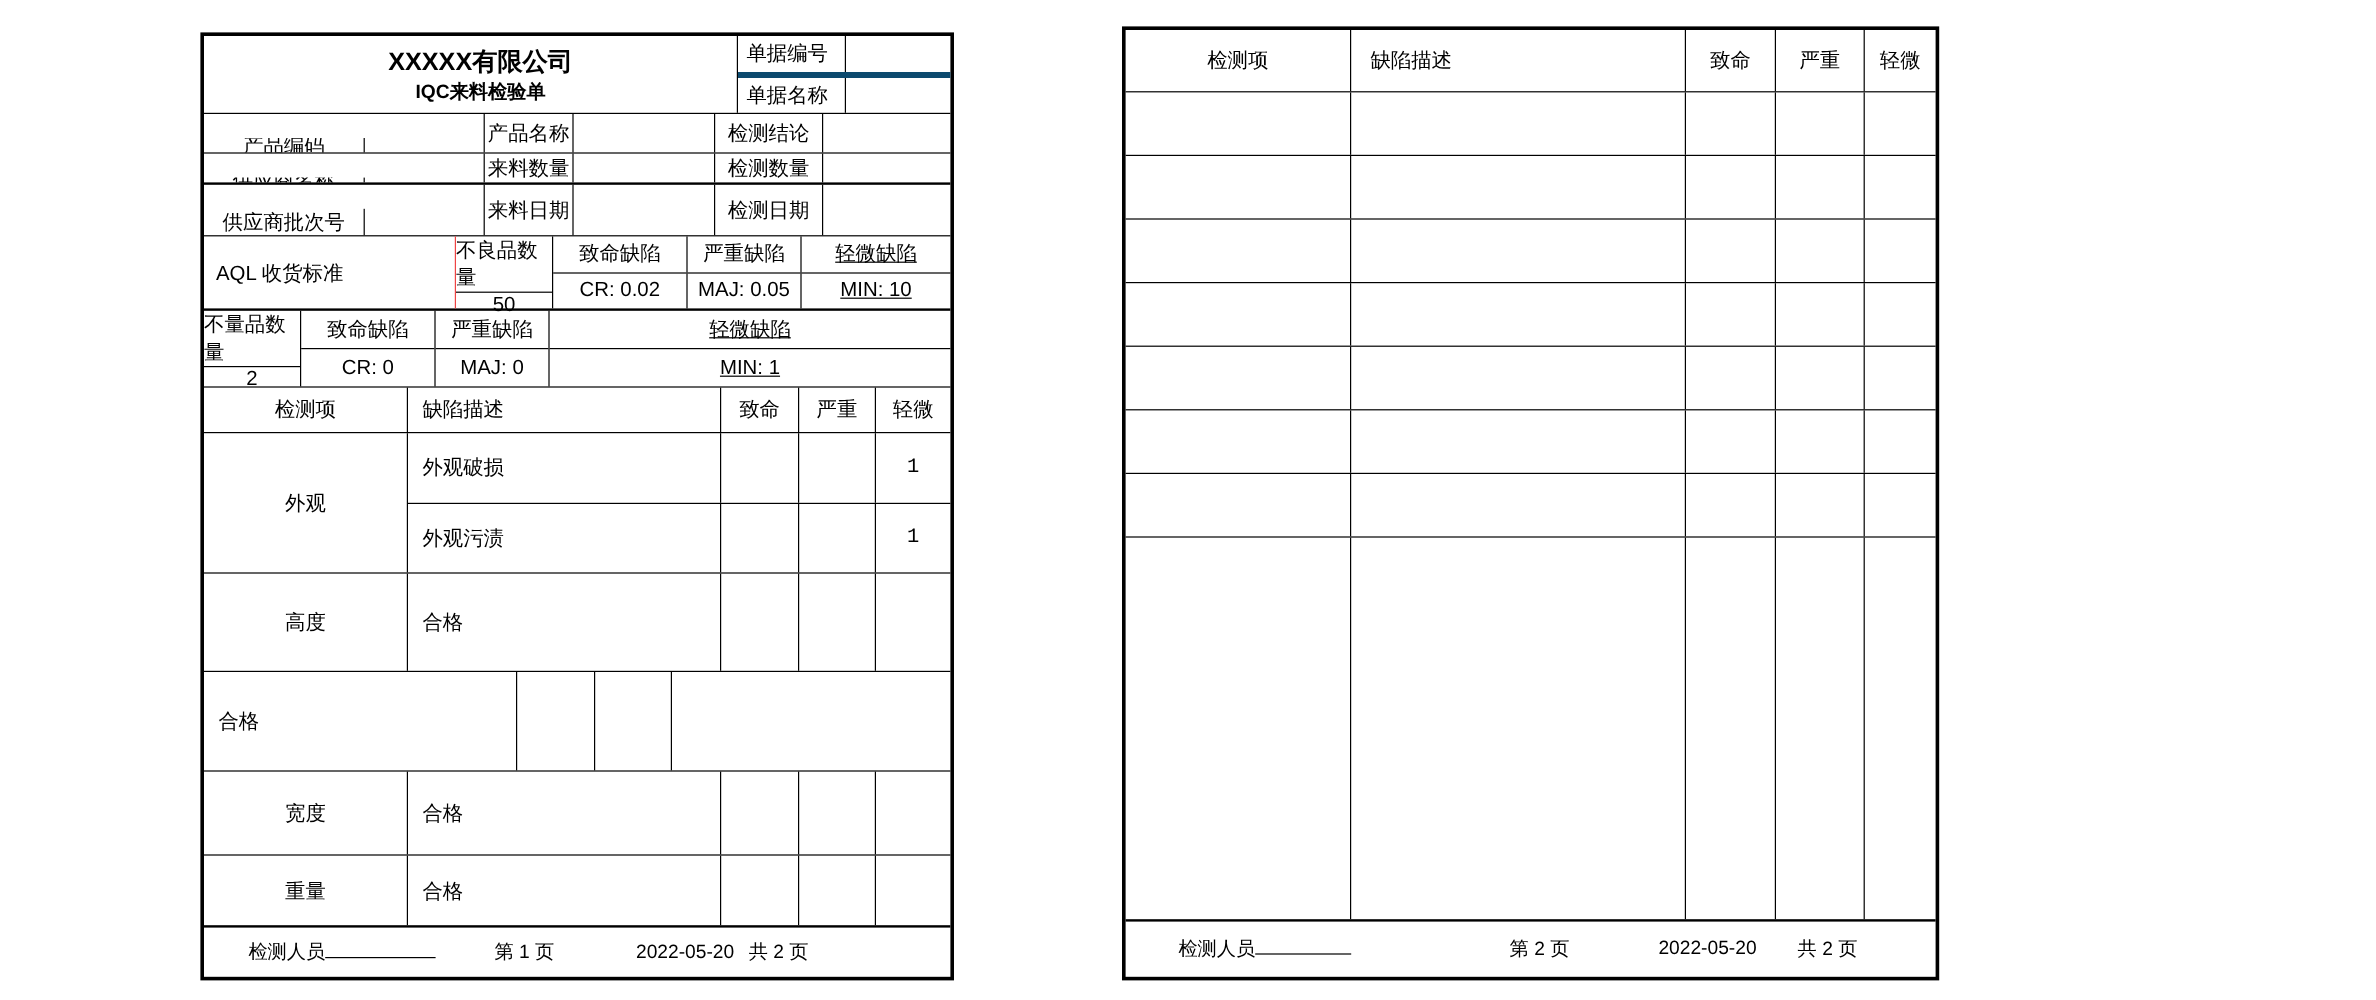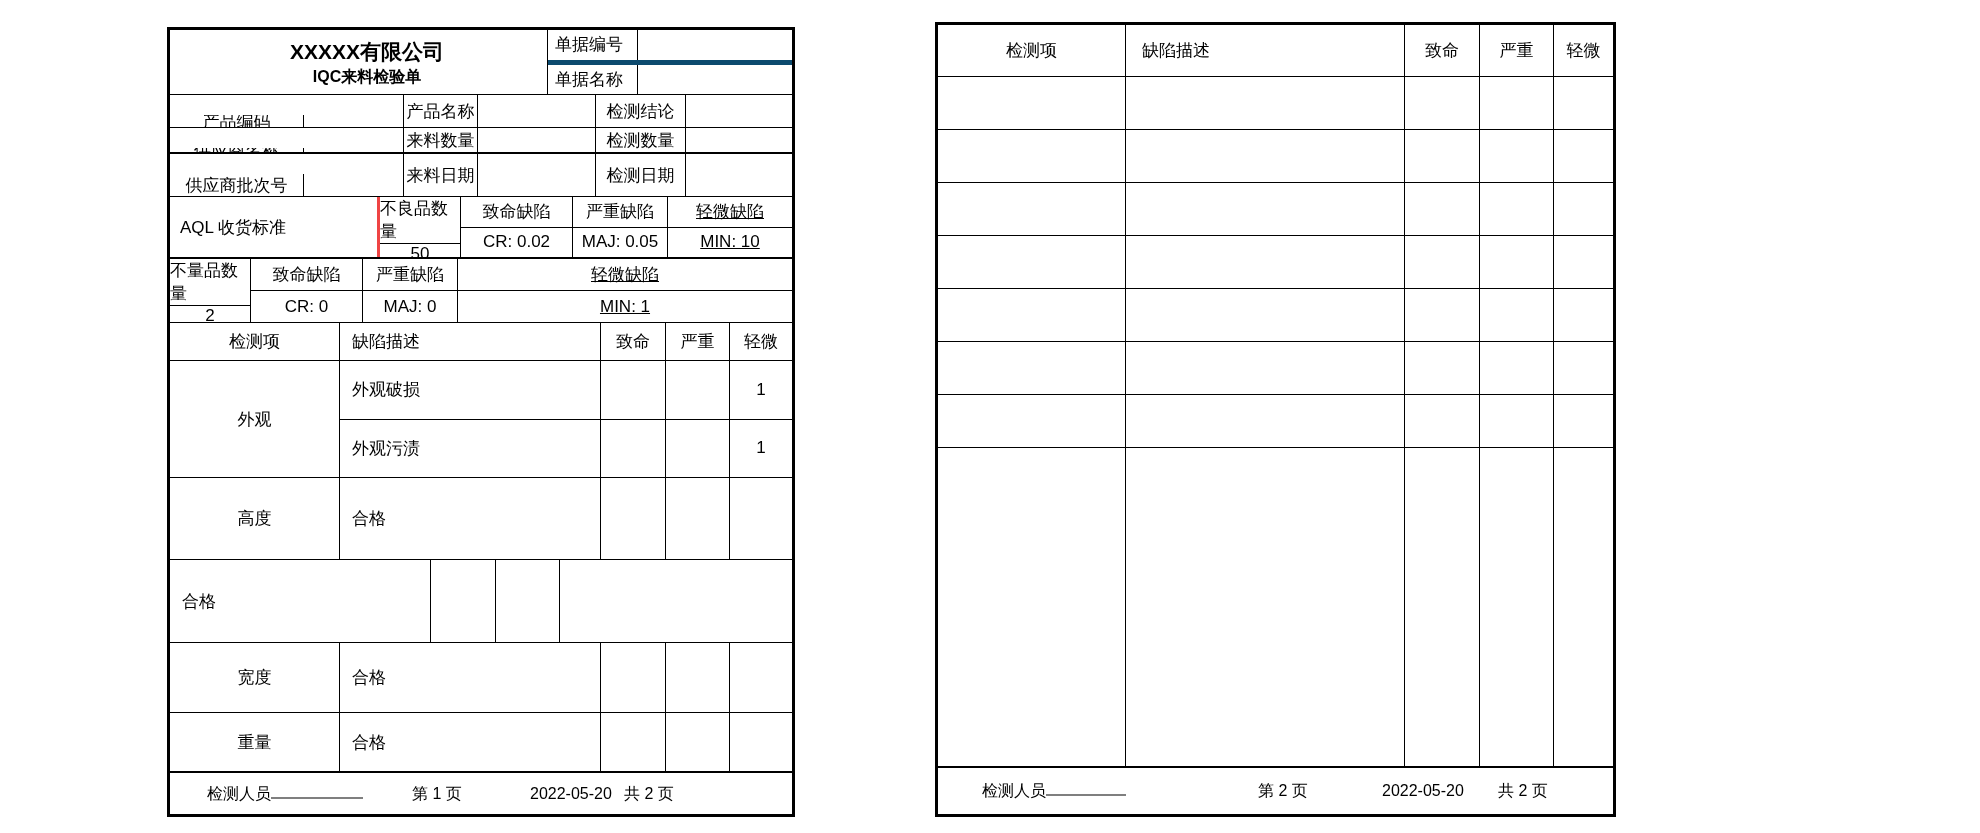--- a/index.html
+++ b/index.html
@@ -10,39 +10,39 @@
     color:#000; font-size:17px;
   }
   .canvas { position:relative; width:1980px; height:833px; background:#fff; overflow:hidden; }
   .page { position:absolute; background:#fff; border:3px solid #000; display:flex; flex-direction:column; }
   .page1 { left:167px; top:27px; width:628px; height:790px; }
   .page2 { left:935px; top:22px; width:681px; height:795px; }
 
   .row { display:flex; flex-shrink:0; border-bottom:1px solid #000; }
   .row.thick { border-bottom-width:2px; }
   .cell { border-right:1px solid #000; display:flex; align-items:center; justify-content:center; overflow:hidden; }
-  .cell.last { border-right:none; }
+  .cell.last { border-right:none;font-family:Liberation Mono, monospace; }
   .cell.left { justify-content:flex-start; padding-left:12px; }
 
   
-  .title-left { width:378px; display:flex; flex-direction:column; align-items:center; justify-content:center; border-right:1px solid #000;padding-left:17px; }
+  .title-left { width:445px; display:flex; flex-direction:column; align-items:center; justify-content:center; border-right:1px solid #000;padding-left:17px; }
   .company { font-size:21px; font-weight:bold; line-height:1.5; }
   .form-title { font-size:16px; font-weight:bold; }
   .title-right { flex:1; display:flex; flex-direction:column; }
   .tr-row { flex:1; display:flex; border-bottom:5px solid #0c4a6e; }
   .tr-row.last { border-bottom:none; }
   .tr-row .lbl { width:90px; border-right:1px solid #000; display:flex; align-items:center; padding-left:7px; }
   .tr-row .val { flex:1; }
 
   
   .w-l1 { width:134px;margin-top:20px; } .w-v1 { width:100px; } .w-l2 { width:74px; }
   .w-v2 { width:118px; } .w-l3 { width:90px; }  .w-v3 { flex:1; }
 
   
-  .sec-label { width:210px; border-right:3px solid #ef4444; display:flex; align-items:center; }
+  .sec-label { width:210px; border-right:1px solid #ef4444; display:flex; align-items:center; }
   .sec-label.leftpad { padding-left:10px; }
   .sec-label.center { justify-content:center; }
   .sec-col { display:flex; flex-direction:column; border-right:1px solid #000; }
   .sec-col.last { border-right:none; }
   .sec-col .sec-top { flex:1; display:flex; align-items:center; justify-content:center; border-bottom:1px solid #000; }
   .sec-col .sec-bot { flex:1; display:flex; align-items:center; justify-content:center; }
   .sw1 { width:81px; } .sw2 { width:112px; } .sw3 { width:95px; } .sw4 { flex:1;text-decoration:underline; }
 
   
   .dw-item { width:170px; } .dw-desc { width:261px; } .dw-c { width:65px; } .dw-m { width:64px; } .dw-n { flex:1; }

